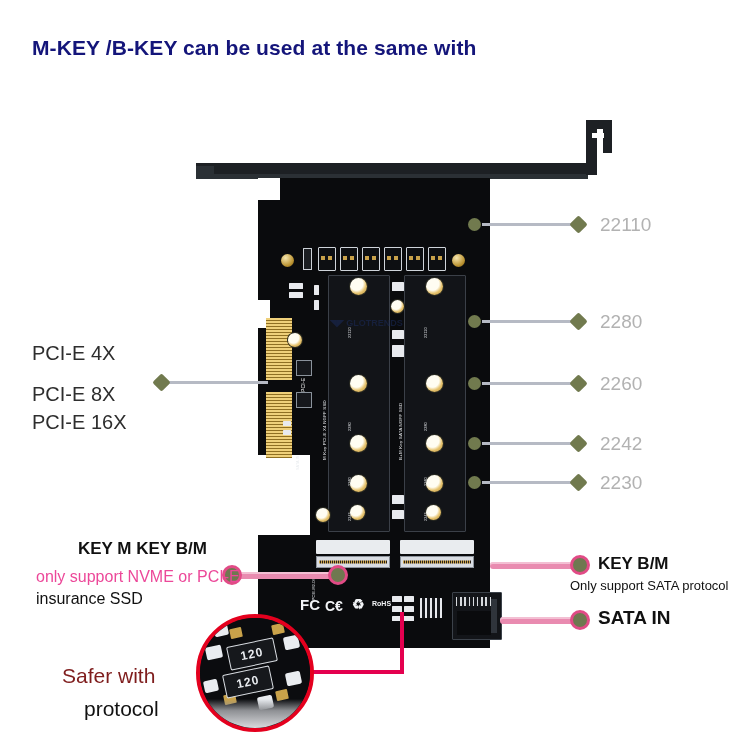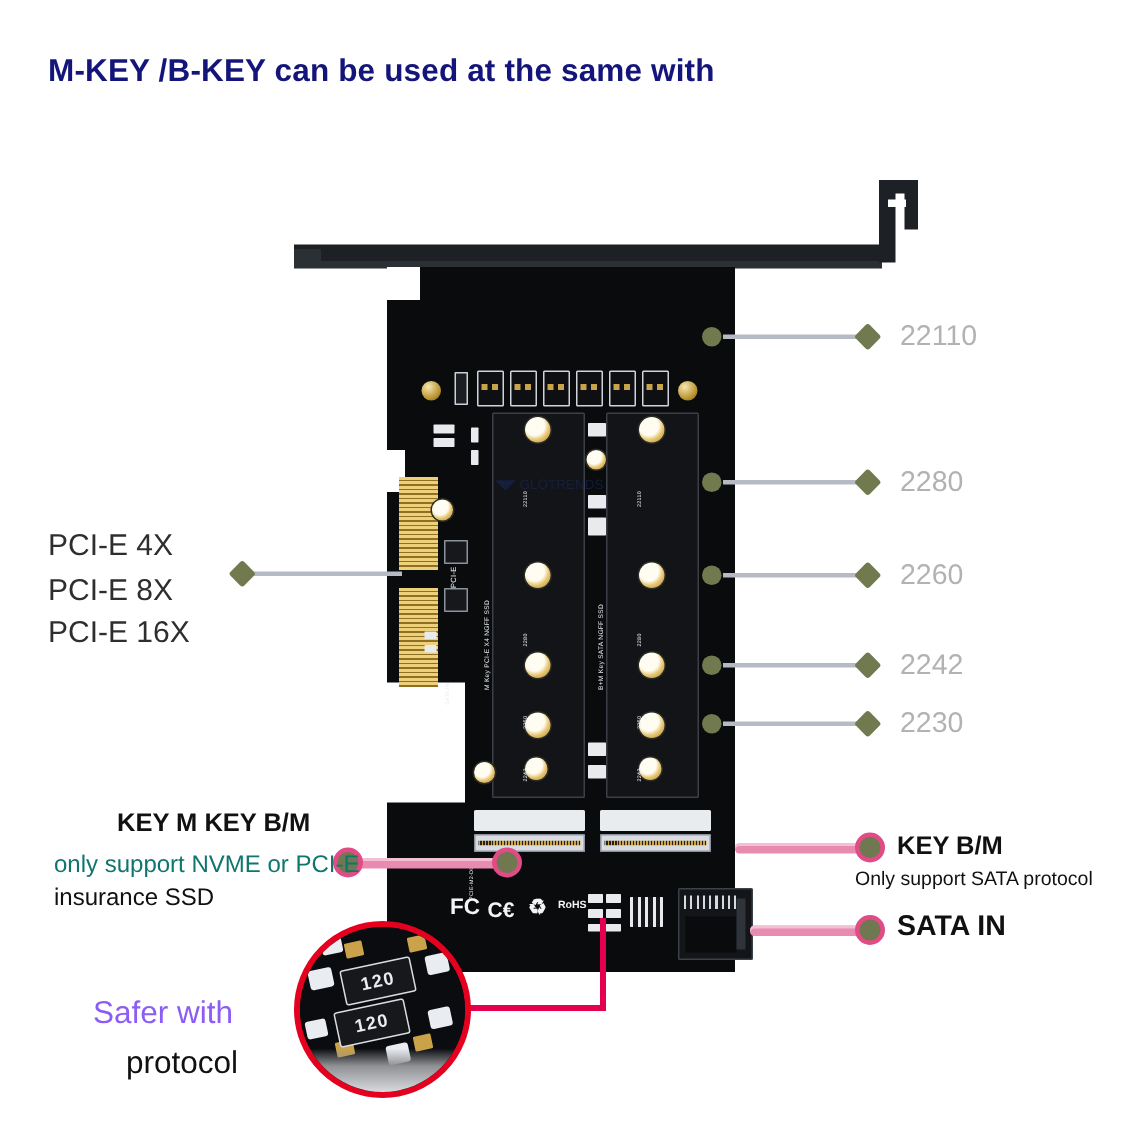--- a/index.html
+++ b/index.html
@@ -94,21 +94,21 @@
   .hdrpin{position:absolute;background:#c9a24a;}
   .sata{
     position:absolute;background:#131519;border:1px solid #3c424a;border-radius:1px;
   }
   .sata .slotline{position:absolute;background:#000;}
   .sata .fingers{
     position:absolute;left:3px;right:10px;top:4px;height:9px;
     background:repeating-linear-gradient(90deg,#d7dade 0 1.4px,#17191d 1.4px 4.2px);
   }
   .logo{
-    position:absolute;color:#1a2a5a;font-size:9px;font-weight:normal;opacity:.55;
+    position:absolute;color:#1a2a5a;font-size:9px;font-weight:bold;opacity:.55;
     white-space:nowrap;
   }
   .mark{position:absolute;color:#f2f4f6;font-weight:bold;white-space:nowrap;}
 
   
   .inset{
     position:absolute;border-radius:50%;overflow:hidden;
     border:4px solid #e4001e;box-sizing:border-box;
     background:#101114;
   }
@@ -269,21 +269,21 @@
       <div class="fingers"></div>
       <div class="slotline" style="left:4px;top:18px;width:34px;height:24px;background:#0a0b0d;"></div>
       <div class="slotline" style="left:38px;top:6px;width:6px;height:34px;background:#2f343b;"></div>
     </div>
     <div class="chip-w" style="left:420px;top:598px;width:22px;height:20px;background:repeating-linear-gradient(90deg,#e8eaee 0 2px,#14161a 2px 5px);"></div>
   </div>
 
   <div>
     <div class="cline" style="left:168px;top:381px;width:100px;"></div>
     <div class="cdiamond" style="left:155px;top:376px;"></div>
-    <div class="lbl lbl-left" style="left:32px;top:353px;">PCI-E 4X</div>
+    <div class="lbl lbl-left" style="left:32px;top:342px;">PCI-E 4X</div>
     <div class="lbl lbl-left" style="left:32px;top:383px;">PCI-E 8X</div>
     <div class="lbl lbl-left" style="left:32px;top:411px;">PCI-E 16X</div>
   </div>
 
   <div>
     <div class="cline" style="left:482px;top:223px;width:96px;"></div>
     <div class="cdot-olive" style="left:468px;top:218px;"></div>
     <div class="cdiamond" style="left:572px;top:218px;"></div>
     <div class="lbl lbl-right" style="left:600px;top:214px;">22110</div>
   </div>
@@ -310,21 +310,21 @@
     <div class="cdot-olive" style="left:468px;top:476px;"></div>
     <div class="cdiamond" style="left:572px;top:476px;"></div>
     <div class="lbl lbl-right" style="left:600px;top:472px;">2230</div>
   </div>
 
   <div>
     <div class="pline" style="left:232px;top:572px;width:108px;"></div>
     <div class="pdot" style="left:222px;top:565px;"></div>
     <div class="pdot" style="left:328px;top:565px;"></div>
     <div class="lbl lbl-bold" style="left:78px;top:539px;font-size:17px;">KEY M  KEY B/M</div>
-    <div class="lbl" style="left:36px;top:568px;font-size:16px;color:#0f766e;">only support NVME or PCI-E</div>
+    <div class="lbl" style="left:36px;top:568px;font-size:16px;color:#ec4899;">only support NVME or PCI-E</div>
     <div class="lbl" style="left:36px;top:590px;font-size:16px;color:#111;">insurance SSD</div>
   </div>
 
   <div>
     <div class="pline" style="left:490px;top:562px;width:92px;"></div>
     <div class="pdot" style="left:570px;top:555px;"></div>
     <div class="lbl lbl-bold" style="left:598px;top:554px;font-size:17px;">KEY B/M</div>
     <div class="lbl" style="left:570px;top:578px;font-size:13px;color:#111;">Only support SATA protocol</div>
   </div>
   <div>
@@ -354,17 +354,17 @@
 
       <div class="ifuse" style="left:28px;top:24px;width:46px;height:22px;transform:rotate(-12deg);">
         <span>120</span>
       </div>
       <div class="ifuse" style="left:24px;top:52px;width:46px;height:22px;transform:rotate(-12deg);">
         <span>120</span>
       </div>
       <div class="iblur"></div>
     </div>
 
-    <div class="lbl" style="left:62px;top:664px;font-size:21px;color:#8b5cf6;">Safer with</div>
+    <div class="lbl" style="left:62px;top:664px;font-size:21px;color:#7f1d1d;">Safer with</div>
     <div class="lbl" style="left:84px;top:697px;font-size:21px;color:#111;">protocol</div>
   </div>
 
 </div>
 
 </body></html>

